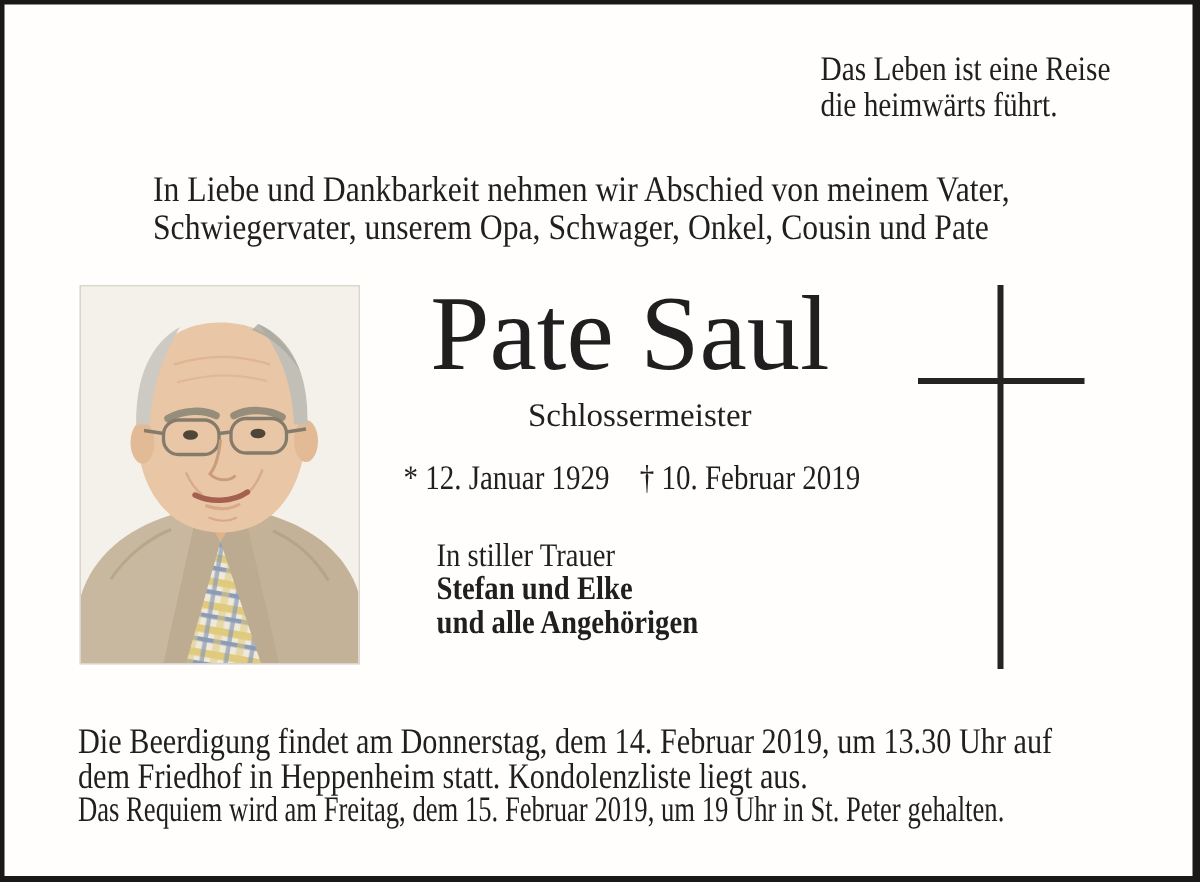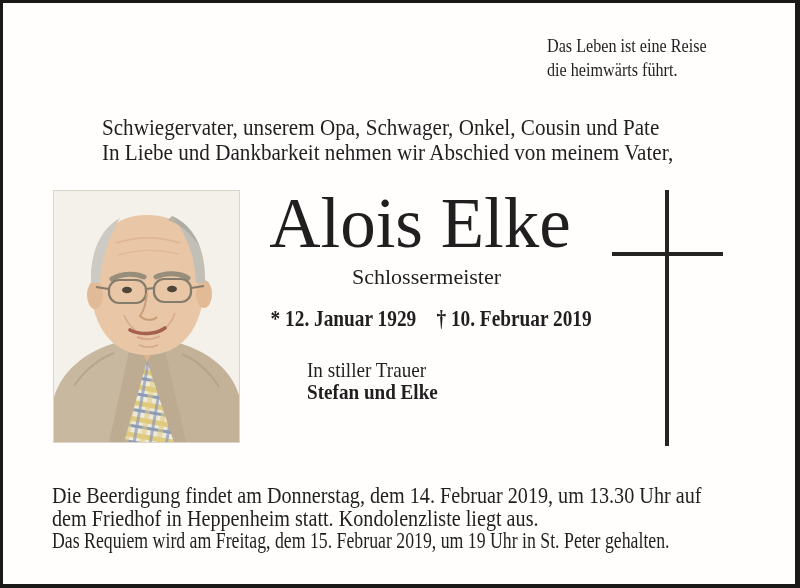--- a/index.html
+++ b/index.html
@@ -20,21 +20,21 @@
   .s74 { transform:scaleX(.74); }
   .s84 { transform:scaleX(.84); }
   .s85 { transform:scaleX(.85); }
   .s87 { transform:scaleX(.87); }
   .s88 { transform:scaleX(.88); }
   .oc  { transform-origin:50% 50%; }
   .or  { transform-origin:100% 50%; }
 
   .quote {
     position:absolute; left:544px; top:31px; width:212px;
-    font-size:19px; line-height:23.5px;
+    font-size:23px; line-height:23.5px;
   }
   .quote .attr { text-align:right; }
 
   .intro {
     position:absolute; left:99px; top:112px;
     font-size:24px; line-height:24.5px;
   }
 
   .photo {
     position:absolute; left:50px; top:187px;
@@ -43,51 +43,51 @@
     background:#f4f1ea;
   }
   .photo svg { display:block; }
 
   .center-col {
     position:absolute; left:237px; top:188px; width:360px;
     text-align:center;
   }
   .dname { font-size:71px; line-height:64px; font-weight:400; letter-spacing:0px; }
   .dtitle { font-size:22px; line-height:22px; margin-top:11px;padding-left:13px; }
-  .dates { font-size:23px; line-height:23px; margin-top:19px;font-weight:bold; }
+  .dates { font-size:23px; line-height:23px; margin-top:19px; }
   .dates .gap { display:inline-block; width:24px; }
 
   .cross { position:absolute; left:609px; top:187px; width:120px; height:260px; }
   .cross .vbar { position:absolute; left:53px; top:0;   width:3.5px; height:256px; background:#262323; }
   .cross .hbar { position:absolute; left:0;    top:62px; width:111px; height:4px;  background:#262323; }
 
   .mourners {
-    position:absolute; left:304px; top:356px;
+    position:absolute; left:288px; top:356px;
     font-size:22px; line-height:22.4px;
   }
   .mourners .names { font-weight:bold; }
 
   .funeral {
     position:absolute; left:49px; top:481px;
     font-size:24px; line-height:22.5px;
   }
 </style>
 </head>
 <body>
 
 <div class="page">
 
   <div class="quote">
     <div><span class="sqz s85">Das Leben ist eine Reise</span></div>
     <div><span class="sqz s85">die heimwärts führt.</span></div>
   </div>
 
   <div class="intro">
+    <div><span class="sqz s88">In Liebe und Dankbarkeit nehmen wir Abschied von meinem Vater,</span></div>
     <div><span class="sqz s88">Schwiegervater, unserem Opa, Schwager, Onkel, Cousin und Pate</span></div>
-    <div><span class="sqz s88">In Liebe und Dankbarkeit nehmen wir Abschied von meinem Vater,</span></div>
   </div>
 
   <div class="photo">
     <svg width="185" height="251" viewBox="0 0 185 251">
       <defs>
         <pattern id="plaid" width="16" height="16" patternUnits="userSpaceOnUse" patternTransform="rotate(10)">
           <rect width="16" height="16" fill="#efe9da"></rect>
           <rect width="16" height="5" fill="#dfca7e"></rect>
           <rect y="8" width="16" height="3" fill="#8c9cb6"></rect>
           <rect width="5" height="16" fill="#dfca7e" opacity="0.55"></rect>
@@ -143,33 +143,34 @@
       <path d="M121,122 C118,130 114,136 109,139" stroke="#d3a583" stroke-width="1.6" fill="none" opacity="0.8"></path>
 
       <path d="M76,139 C86,144 101,144 111,137" stroke="#a5604f" stroke-width="3.6" fill="none" stroke-linecap="round"></path>
       <path d="M83,146 C91,149 99,149 106,145" stroke="#d79f84" stroke-width="2" fill="none" opacity="0.8"></path>
 
       <path d="M85,154 C92,157 98,157 104,154" stroke="#cf9e7c" stroke-width="1.4" fill="none" opacity="0.7"></path>
     </svg>
   </div>
 
   <div class="center-col">
-    <div class="dname">Alois Elke</div>
+    <div class="dname">Pate Saul</div>
     <div class="dtitle">Schlossermeister</div>
     <div class="dates"><span class="sqz s84 oc"><span>* 12. Januar 1929</span><span class="gap"></span><span>† 10. Februar 2019</span></span></div>
   </div>
 
   <div class="cross">
     <div class="vbar"></div>
     <div class="hbar"></div>
   </div>
 
   <div class="mourners">
     <div><span class="sqz s87">In stiller Trauer</span></div>
     <div class="names"><span class="sqz s87">Stefan und Elke</span></div>
+    <div class="names"><span class="sqz s87">und alle Angehörigen</span></div>
   </div>
 
   <div class="funeral">
     <div><span class="sqz s84">Die Beerdigung findet am Donnerstag, dem 14. Februar 2019, um 13.30 Uhr auf</span></div>
     <div><span class="sqz s84">dem Friedhof in Heppenheim statt. Kondolenzliste liegt aus.</span></div>
     <div><span class="sqz s74">Das Requiem wird am Freitag, dem 15. Februar 2019, um 19 Uhr in St. Peter gehalten.</span></div>
   </div>
 
 </div>
 

